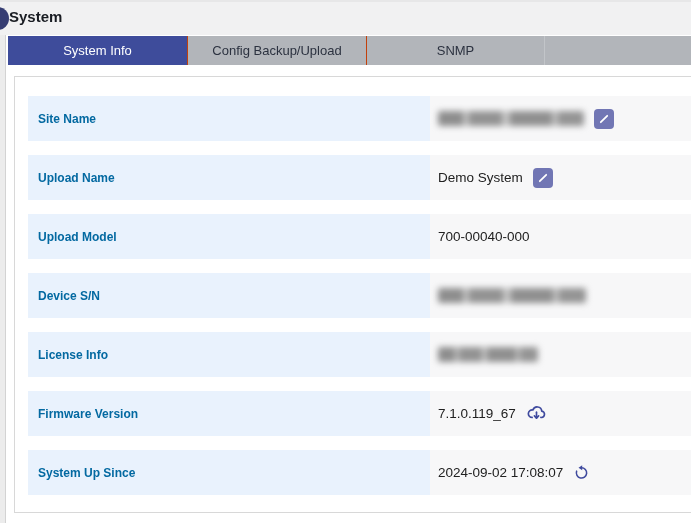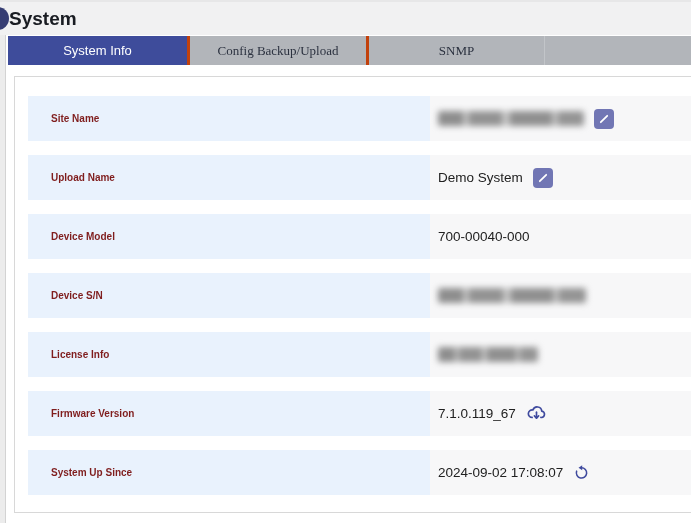--- a/index.html
+++ b/index.html
@@ -3,35 +3,35 @@
 <meta charset="utf-8">
 <style>
   html,body{margin:0;padding:0;background:#fff;}
   #screen{
     position:relative;width:691px;height:523px;overflow:hidden;
     font-family:"Liberation Sans",sans-serif;background:#ffffff;
   }
   
   .header{position:absolute;left:0;top:0;width:691px;height:35px;background:#f1f1f2;border-top:2px solid #e7e7e8;box-sizing:border-box;}
   .header-circle{position:absolute;left:-14px;top:5px;width:23px;height:23px;border-radius:50%;background:#363d73;}
-  .page-title{position:absolute;left:9px;top:6px;font-size:19px;font-weight:bold;color:#191c22;text-align:right;}
+  .page-title{position:absolute;left:9px;top:6px;font-size:15px;font-weight:bold;color:#191c22;text-align:right;}
   
   .left-strip{position:absolute;left:0;top:35px;width:6px;height:488px;background:#ececec;border-right:1px solid #d3d3d3;box-sizing:border-box;}
   
   .tabbar{position:absolute;left:8px;top:36px;width:683px;height:29px;background:#b2b5ba;display:flex;}
   .tab{width:179px;display:flex;align-items:center;justify-content:center;font-size:13px;color:#2c3240;cursor:pointer;box-sizing:border-box;}
-  .tab + .tab{border-left:3px solid #c2410c;font-family:Liberation Serif, serif;}
+  .tab + .tab{border-left:1px solid #c2410c;}
   .tab:last-of-type{border-right:1px solid #c2c5c9;}
   .tab.active{background:#3e4c9b;color:#ffffff;}
   
   .panel{position:absolute;left:14px;top:76px;width:690px;height:437px;background:#ffffff;border:1px solid #d8d8d8;box-sizing:border-box;}
   .rows{position:absolute;left:13px;top:19px;right:0;}
   .row{display:flex;height:45px;margin-bottom:14px;}
-  .row-label{width:402px;background:#e9f2fd;display:flex;align-items:center;padding-left:23px;box-sizing:border-box;
-    font-size:10px;font-weight:600;color:#7f1d1d;}
+  .row-label{width:402px;background:#e9f2fd;display:flex;align-items:center;padding-left:10px;box-sizing:border-box;
+    font-size:12px;font-weight:600;color:#0369a1;}
   .row-value{flex:1;background:#f7f7f8;display:flex;align-items:center;padding-left:8px;gap:10px;
     font-size:13.5px;color:#212121;}
   .redacted{display:inline-block;height:15px;border-radius:2px;filter:blur(3px);
     background:linear-gradient(90deg,#8d8d8d 0 17%,#c0c0c0 17% 21%,#929292 21% 44%,#c4c4c4 44% 49%,#8f8f8f 49% 78%,#bfbfbf 78% 82%,#949494 82% 100%);}
   .edit-btn{width:20px;height:20px;border-radius:4px;background:#7176b4;display:inline-flex;align-items:center;justify-content:center;cursor:pointer;}
   .icon-btn{display:inline-flex;align-items:center;justify-content:center;cursor:pointer;}
 </style>
 </head>
 <body>
 
@@ -67,21 +67,21 @@
           <div class="row-value">
             <span>Demo System</span>
             <span class="edit-btn">
               <svg width="14" height="14" viewBox="0 0 24 24">
                 <line x1="6.5" y1="17.5" x2="17.5" y2="6.5" stroke="#ffffff" stroke-width="3" stroke-linecap="round"></line>
               </svg>
             </span>
           </div>
         </div>
         <div class="row">
-          <div class="row-label">Device Model</div>
+          <div class="row-label">Upload Model</div>
           <div class="row-value">
             <span>700-00040-000</span>
           </div>
         </div>
         <div class="row">
           <div class="row-label">Device S/N</div>
           <div class="row-value">
             <span class="redacted" style="width: 148px;"></span>
           </div>
         </div>

